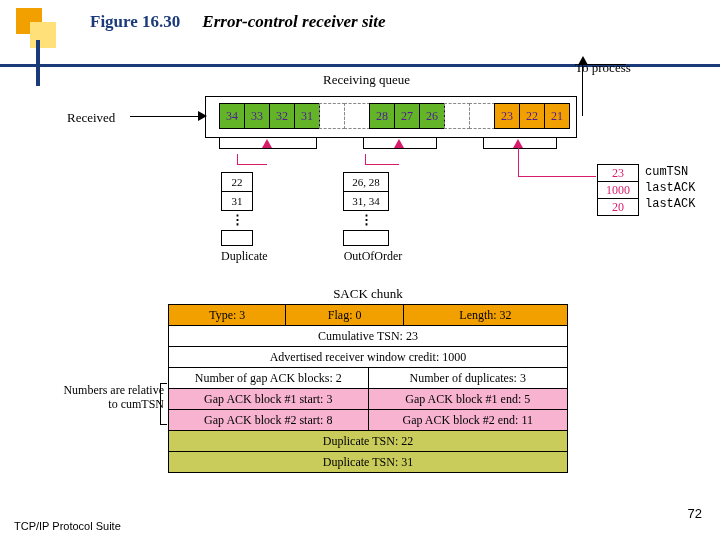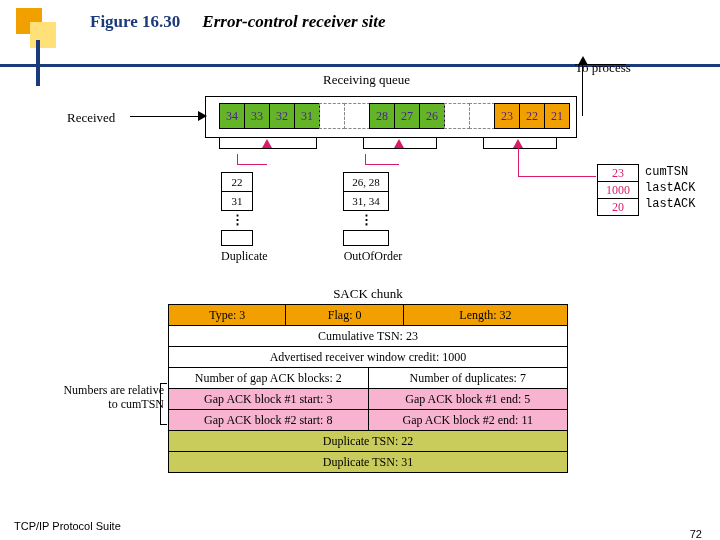--- a/index.html
+++ b/index.html
@@ -188,22 +188,22 @@
     left: 160px; top: 383px;
     width: 6px; height: 40px;
     border:1px solid #000; border-right:none;
   }
 
   .footer-left {
     position:absolute; left: 14px; bottom: 8px;
     font-family: Arial, sans-serif; font-size: 11px;
   }
   .footer-right {
-    position:absolute; right: 18px; bottom: 0;
-    font-family: Arial, sans-serif; font-size: 11px;
+    position:absolute; right: 18px; bottom: 19px;
+    font-family: Arial, sans-serif; font-size: 13px;
   }
 </style>
 </head>
 <body>
 
 <div class="slide-deco">
   <div class="sq-orange"></div>
   <div class="sq-yellow"></div>
   <div class="bar-v"></div>
   <div class="bar-h"></div>
@@ -298,21 +298,21 @@
     <div class="sack-cell" style="flex:1.4">Length: 32</div>
   </div>
   <div class="sack-row bg-white">
     <div class="sack-cell">Cumulative TSN: 23</div>
   </div>
   <div class="sack-row bg-white">
     <div class="sack-cell">Advertised receiver window credit: 1000</div>
   </div>
   <div class="sack-row bg-white">
     <div class="sack-cell">Number of gap ACK blocks: 2</div>
-    <div class="sack-cell">Number of duplicates: 7</div>
+    <div class="sack-cell">Number of duplicates: 3</div>
   </div>
   <div class="sack-row bg-pink">
     <div class="sack-cell">Gap ACK block #1 start: 3</div>
     <div class="sack-cell">Gap ACK block #1 end: 5</div>
   </div>
   <div class="sack-row bg-pink">
     <div class="sack-cell">Gap ACK block #2 start: 8</div>
     <div class="sack-cell">Gap ACK block #2 end: 11</div>
   </div>
   <div class="sack-row bg-olive">

